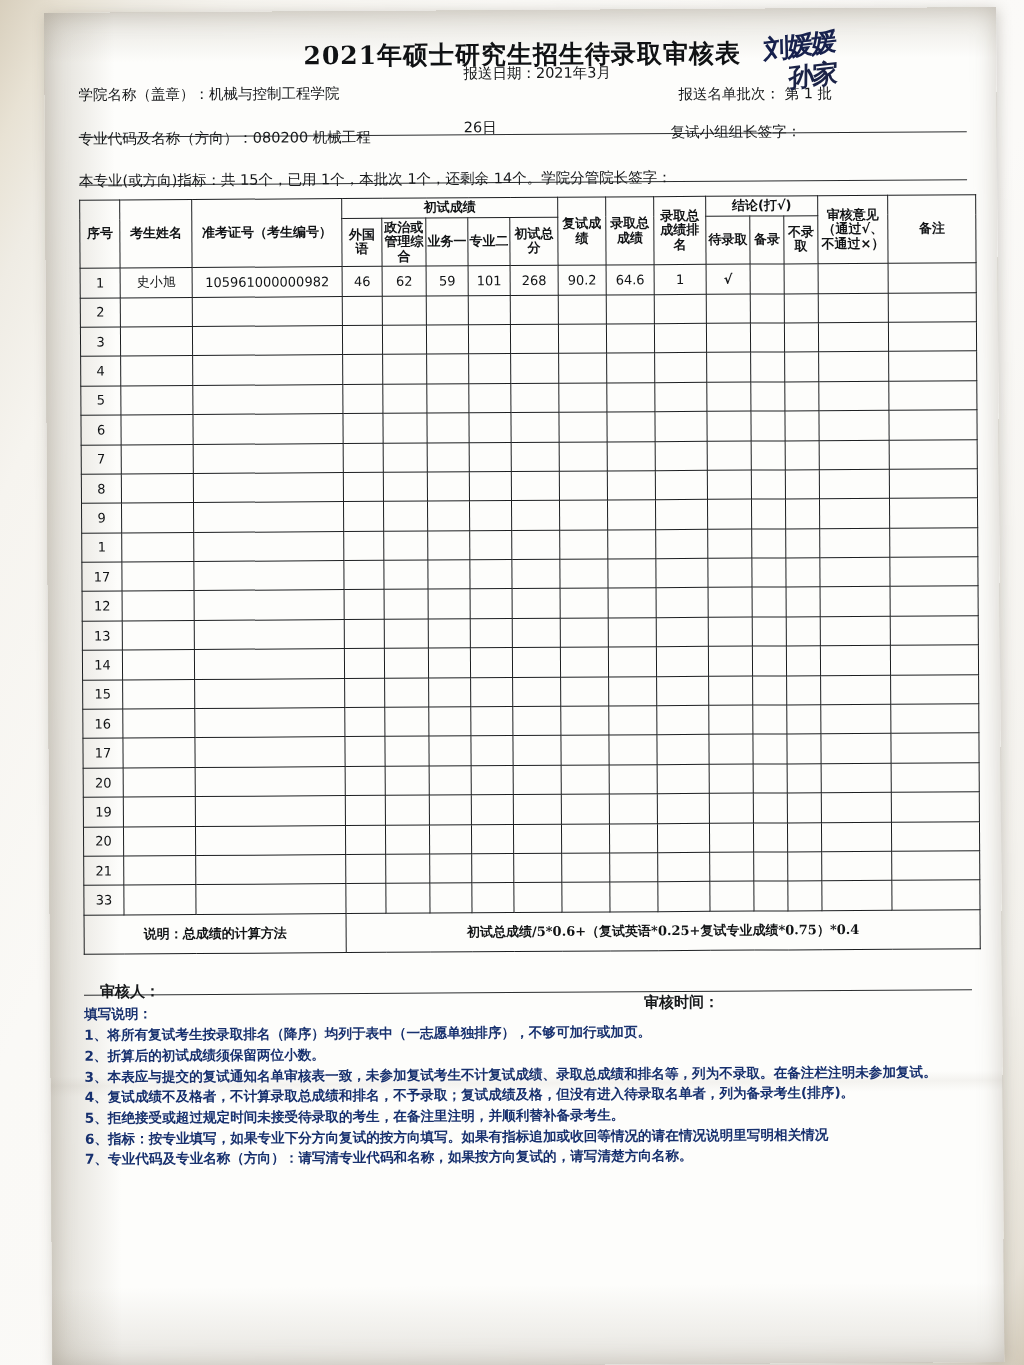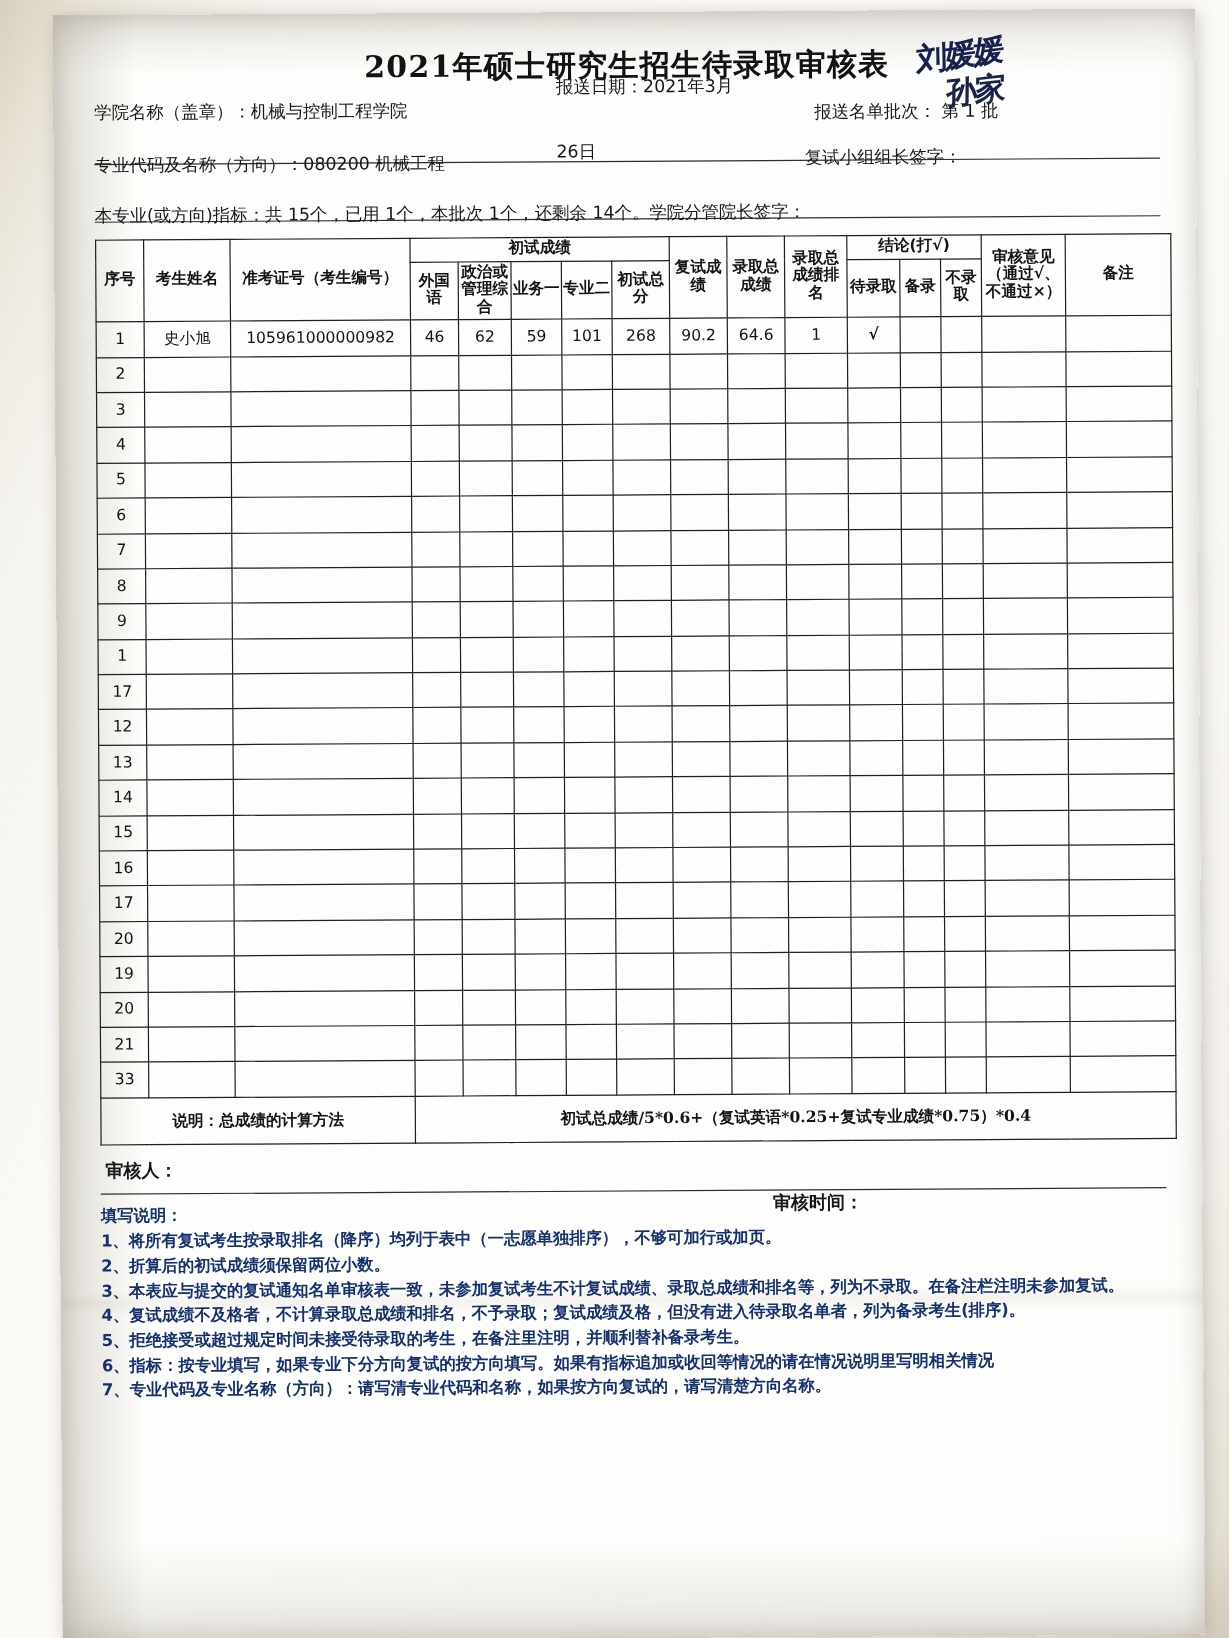--- a/index.html
+++ b/index.html
@@ -143,21 +143,21 @@
   }
 
   .after {
     display:flex;
     font-size: 15px;
     font-weight: 700;
     margin-top: 12px;
     position: relative;
     height: 22px;
   }
-  .after .a1 { position:absolute; left: 4px; }
+  .after .a1 { position:absolute; left: 16px; margin-top: 16px; }
   .after .a2 { position:absolute; left: 560px; margin-top: 30px; }
 
   .instr {
     margin-top: 8px;
     font-size: 13.6px;
     line-height: 1.52;
     color: #17306e;
     font-weight: 600;
   }
   .instr .ttl { display:block; margin-bottom: 1px; }

